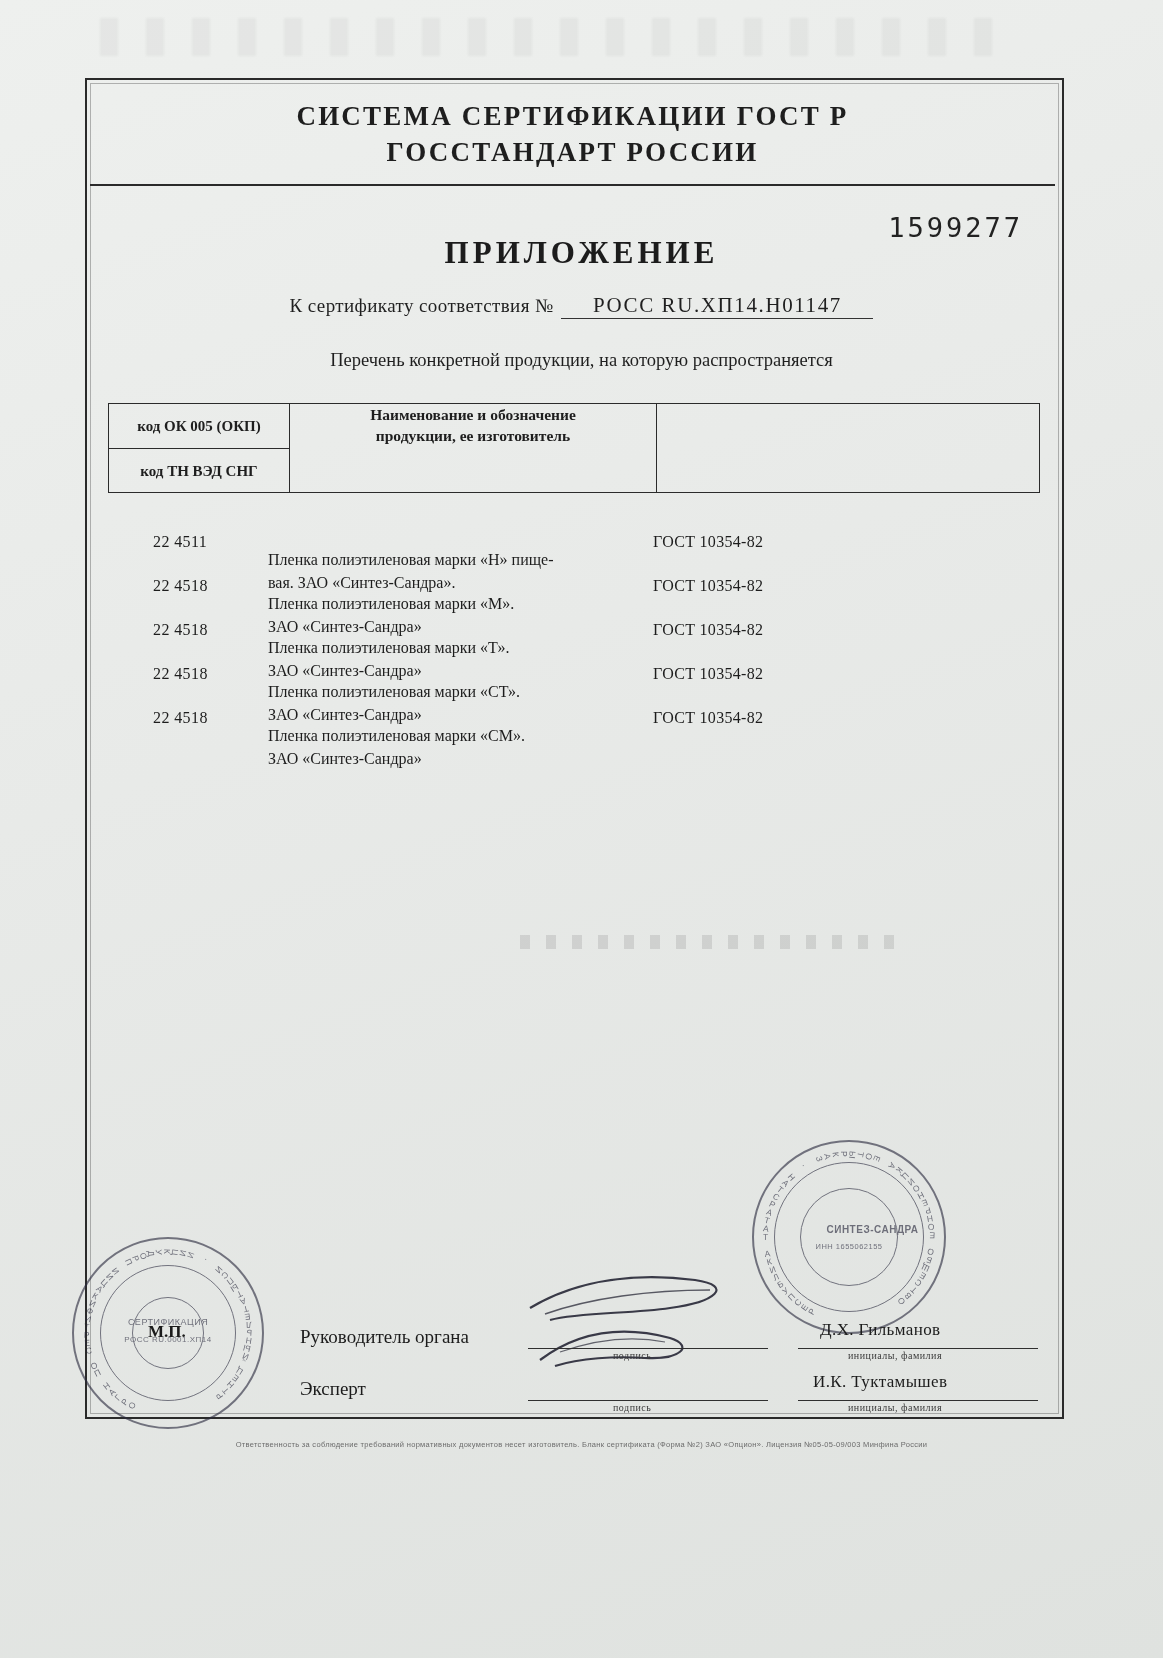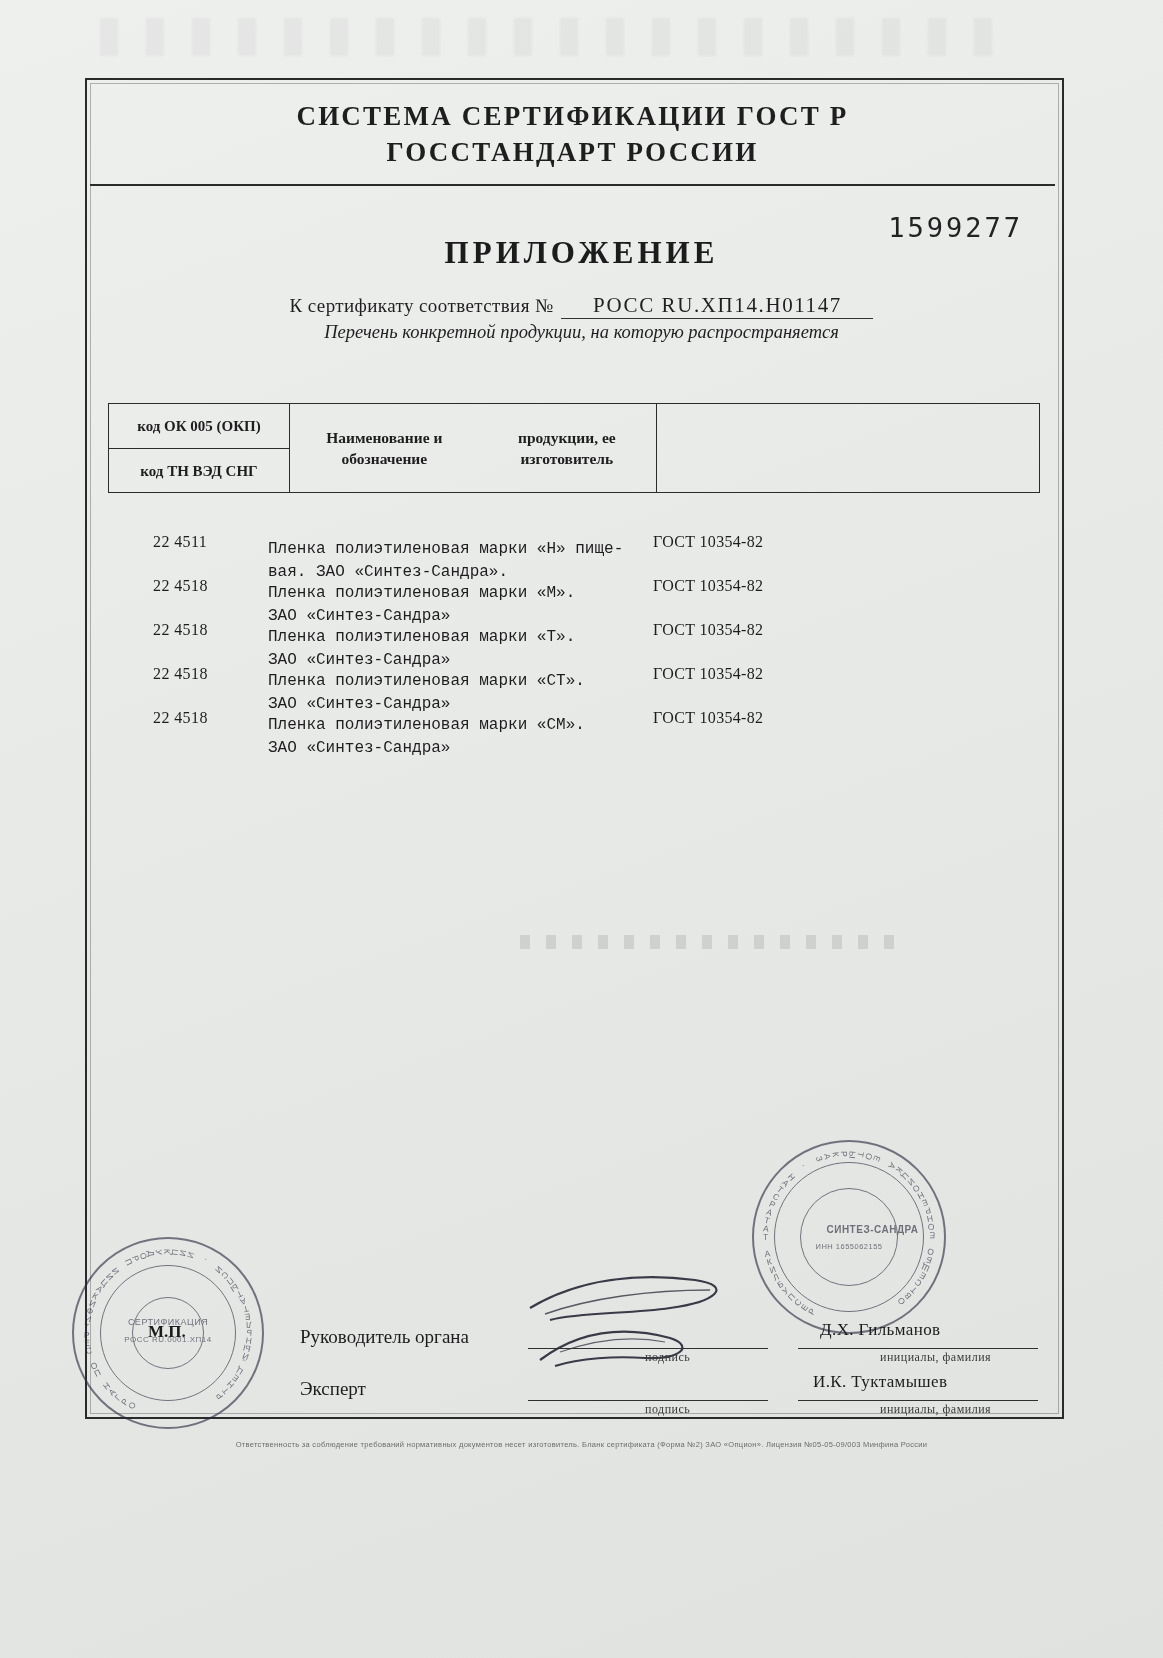--- a/index.html
+++ b/index.html
@@ -46,53 +46,53 @@
     position:absolute;left:0;right:0;top:293px;text-align:center;
     font-size:19px;color:#1f1f1f;letter-spacing:.4px;
   }
   .certline .lbl{font-weight:normal;}
   .certline .num{
     display:inline-block;margin-left:8px;padding:0 6px;
     font-size:21px;letter-spacing:1.6px;
     border-bottom:1px solid #333;min-width:300px;
   }
   .subtitle{
-    position:absolute;left:0;right:0;top:320px;text-align:center;
-    font-size:18.5px;line-height:25px;color:#1f1f1f;font-style:italic;
+    position:absolute;left:0;right:0;top:348px;text-align:center;
+    font-size:18.5px;line-height:25px;color:#1f1f1f;
   }
   
   .tbl{
     position:absolute;left:108px;top:403px;width:930px;height:88px;
     border:1.5px solid #2b2b2b;
   }
   .tbl .c1{position:absolute;left:0;top:0;width:180px;height:100%;border-right:1.5px solid #2b2b2b;}
   .tbl .c1 .half{height:50%;display:flex;align-items:center;justify-content:center;
     font-size:15px;font-weight:bold;color:#1e1e1e;text-align:center;}
   .tbl .c1 .half.top{border-bottom:1.5px solid #2b2b2b;}
   .tbl .c2{position:absolute;left:181.5px;top:0;width:365px;height:100%;border-right:1.5px solid #2b2b2b;
-    display:flex;flex-direction:row;align-items:center;justify-content:center;}
+    display:flex;flex-direction:column;align-items:center;}
   .tbl .c3{position:absolute;left:548px;top:0;right:0;height:100%;
     display:flex;flex-direction:column;align-items:center;justify-content:center;}
   .tbl .hl{font-size:15.5px;font-weight:bold;color:#1e1e1e;line-height:21px;text-align:center;}
   
   .rows{position:absolute;left:108px;top:533px;width:930px;}
   .row{position:relative;min-height:44px;}
   .r-code{position:absolute;left:45px;top:0;width:110px;font-size:16px;color:#1d1d1d;letter-spacing:.4px;}
-  .r-name{position:absolute;left:160px;top:5px;width:400px;font-size:16px;color:#1d1d1d;line-height:23px;font-family:Liberation Mono, monospace;}
+  .r-name{position:absolute;left:160px;top:15px;width:400px;font-size:16px;color:#1d1d1d;line-height:23px;}
   .r-doc{position:absolute;left:545px;top:0;width:300px;font-size:16px;color:#1d1d1d;letter-spacing:.3px;}
   .faint-mid{
     position:absolute;left:520px;top:935px;width:380px;height:14px;
     background:repeating-linear-gradient(90deg, rgba(90,90,90,0.16) 0 10px, rgba(255,255,255,0) 10px 26px);
     filter:blur(.7px);
   }
   
   .sig{position:absolute;left:108px;top:1300px;width:930px;height:90px;}
   .sig-label{position:absolute;font-size:19px;color:#1c1c1c;}
   .sig-line{position:absolute;border-bottom:1px solid #2f2f2f;}
-  .sig-cap{position:absolute;font-size:12px;color:#3a3a3a;letter-spacing:.5px;margin-left:32px;}
+  .sig-cap{position:absolute;font-size:10px;color:#3a3a3a;letter-spacing:.5px;}
   .sig-name{position:absolute;font-size:17px;color:#1c1c1c;letter-spacing:.4px;}
   .mp{position:absolute;left:148px;top:1322px;font-size:17px;font-weight:bold;color:#1a1a1a;}
   
   .stamp{position:absolute;border-radius:50%;opacity:.62;}
   .stamp.left{
     left:72px;top:1237px;width:188px;height:188px;
     border:2px solid #2b2b3f;
   }
   .stamp.left .inner{
     position:absolute;left:26px;top:26px;right:26px;bottom:26px;border:1.5px solid #2b2b3f;border-radius:50%;

